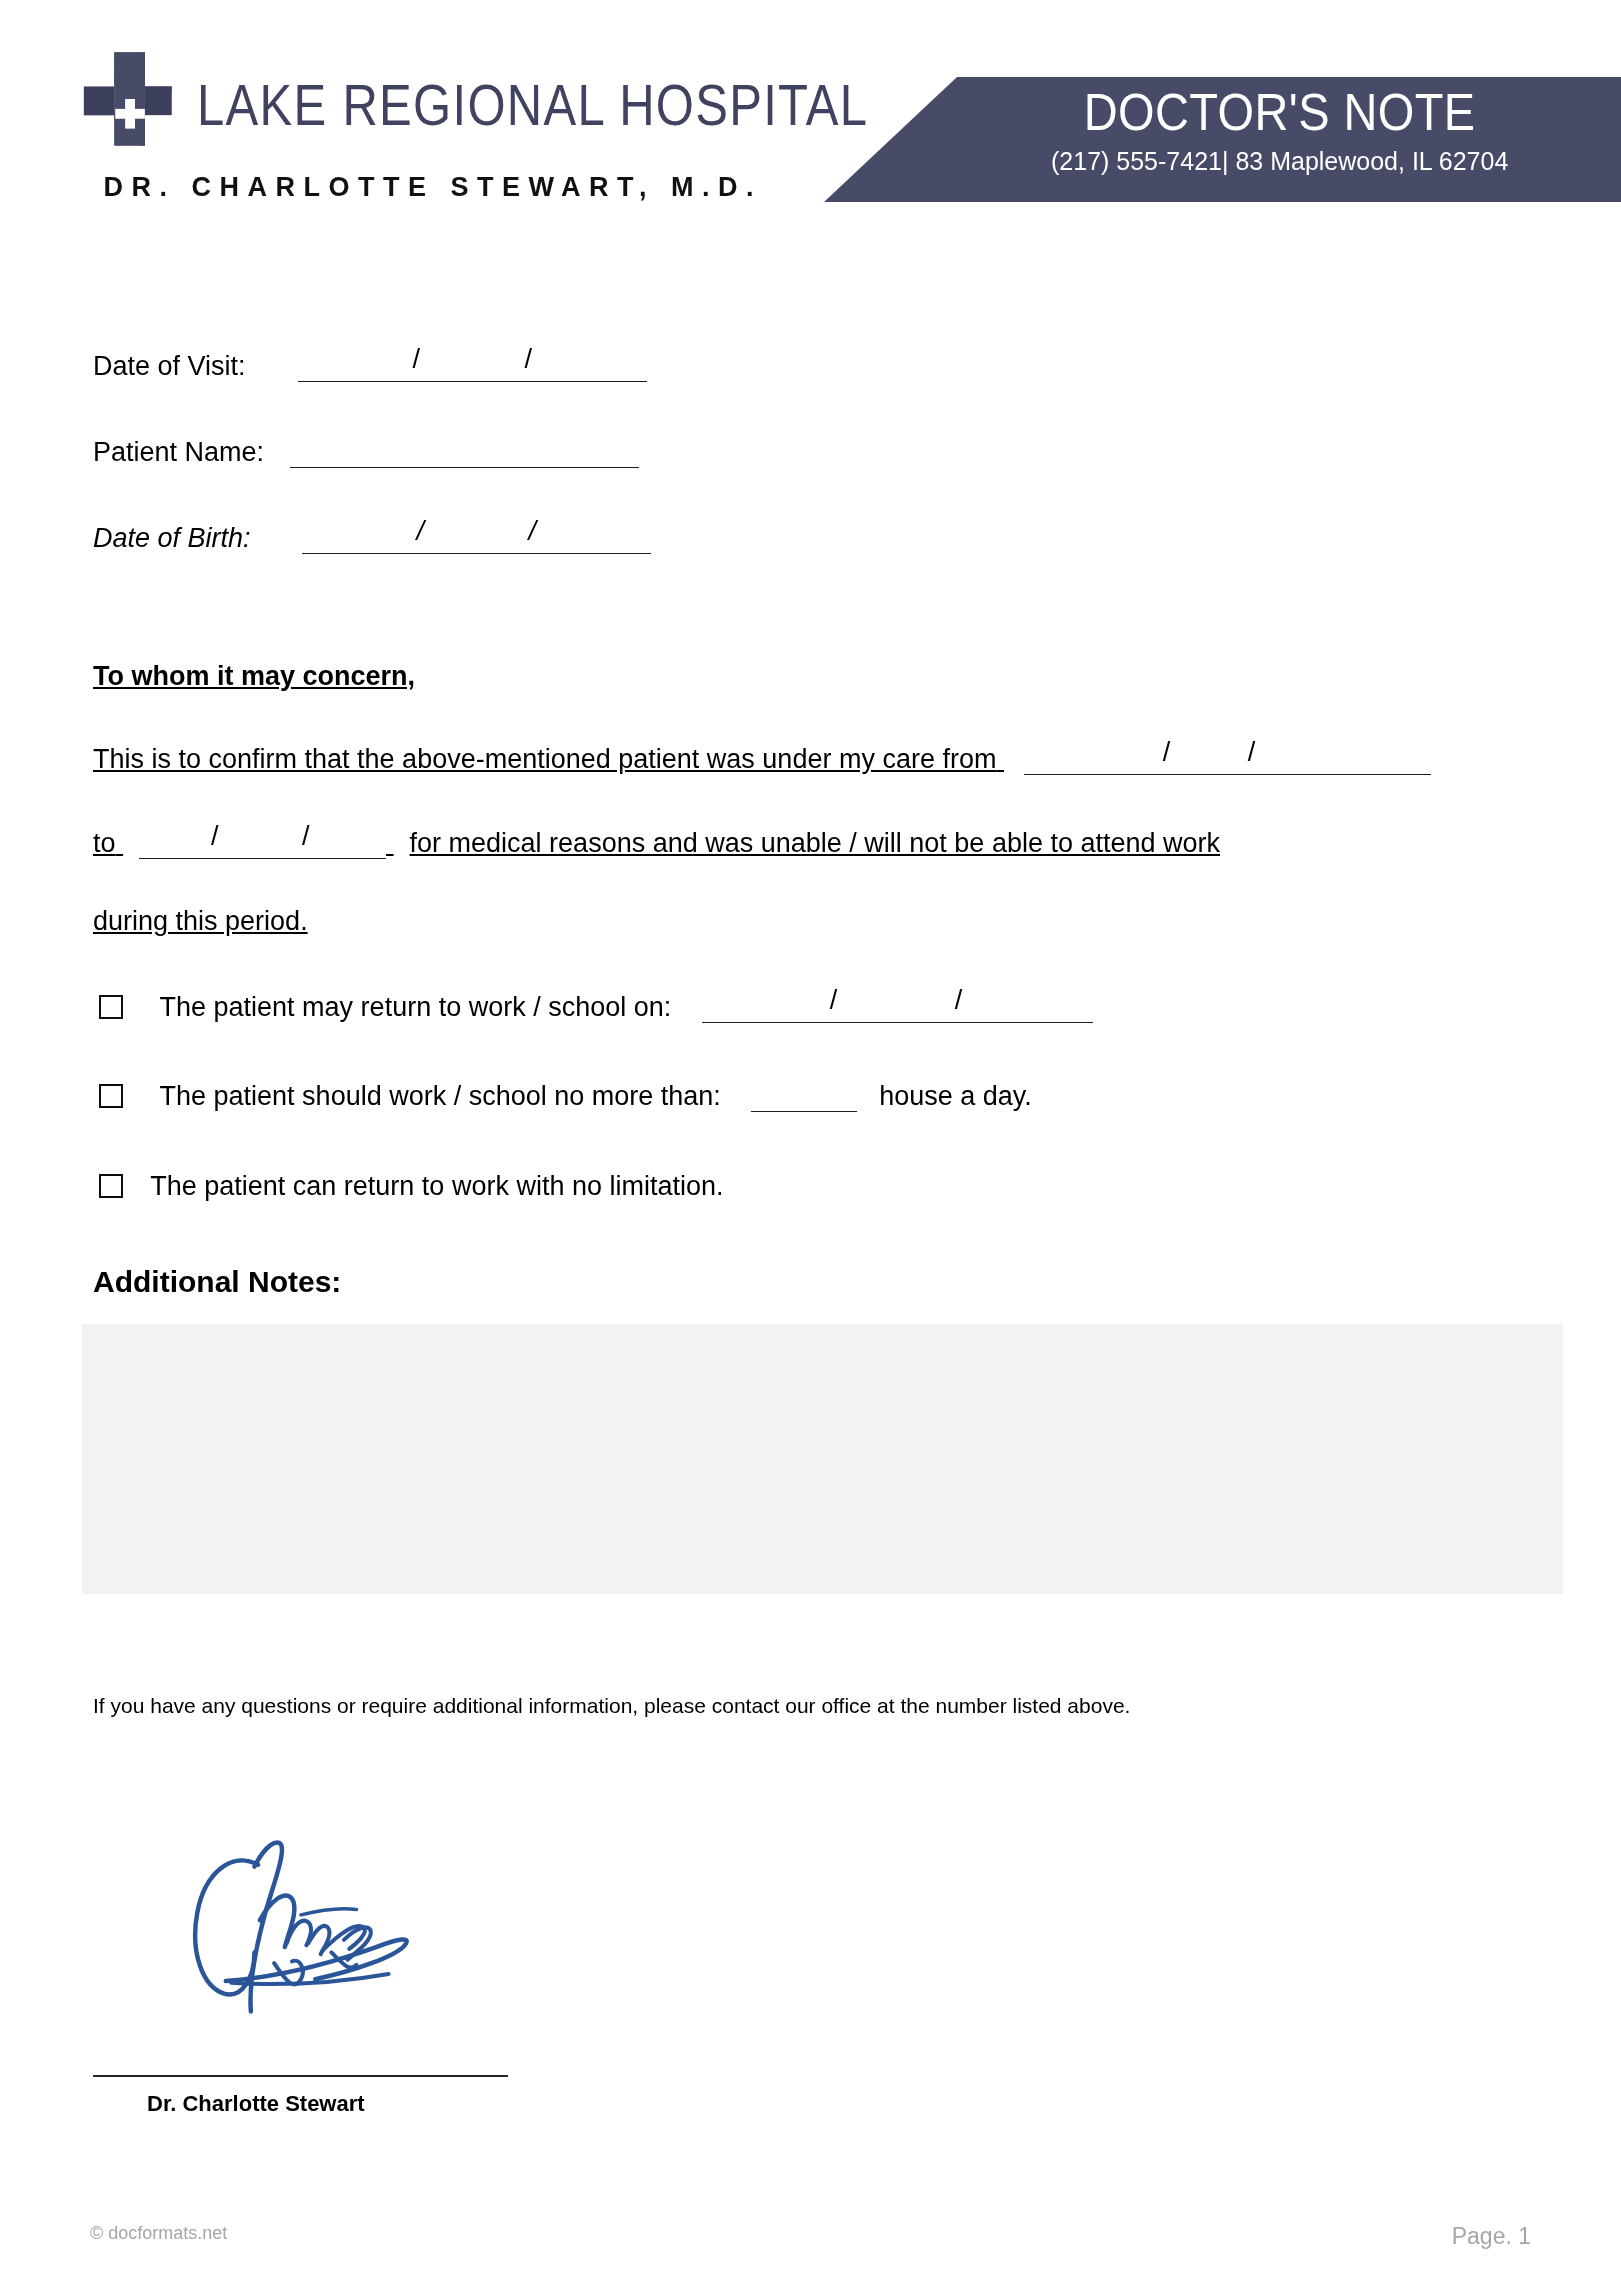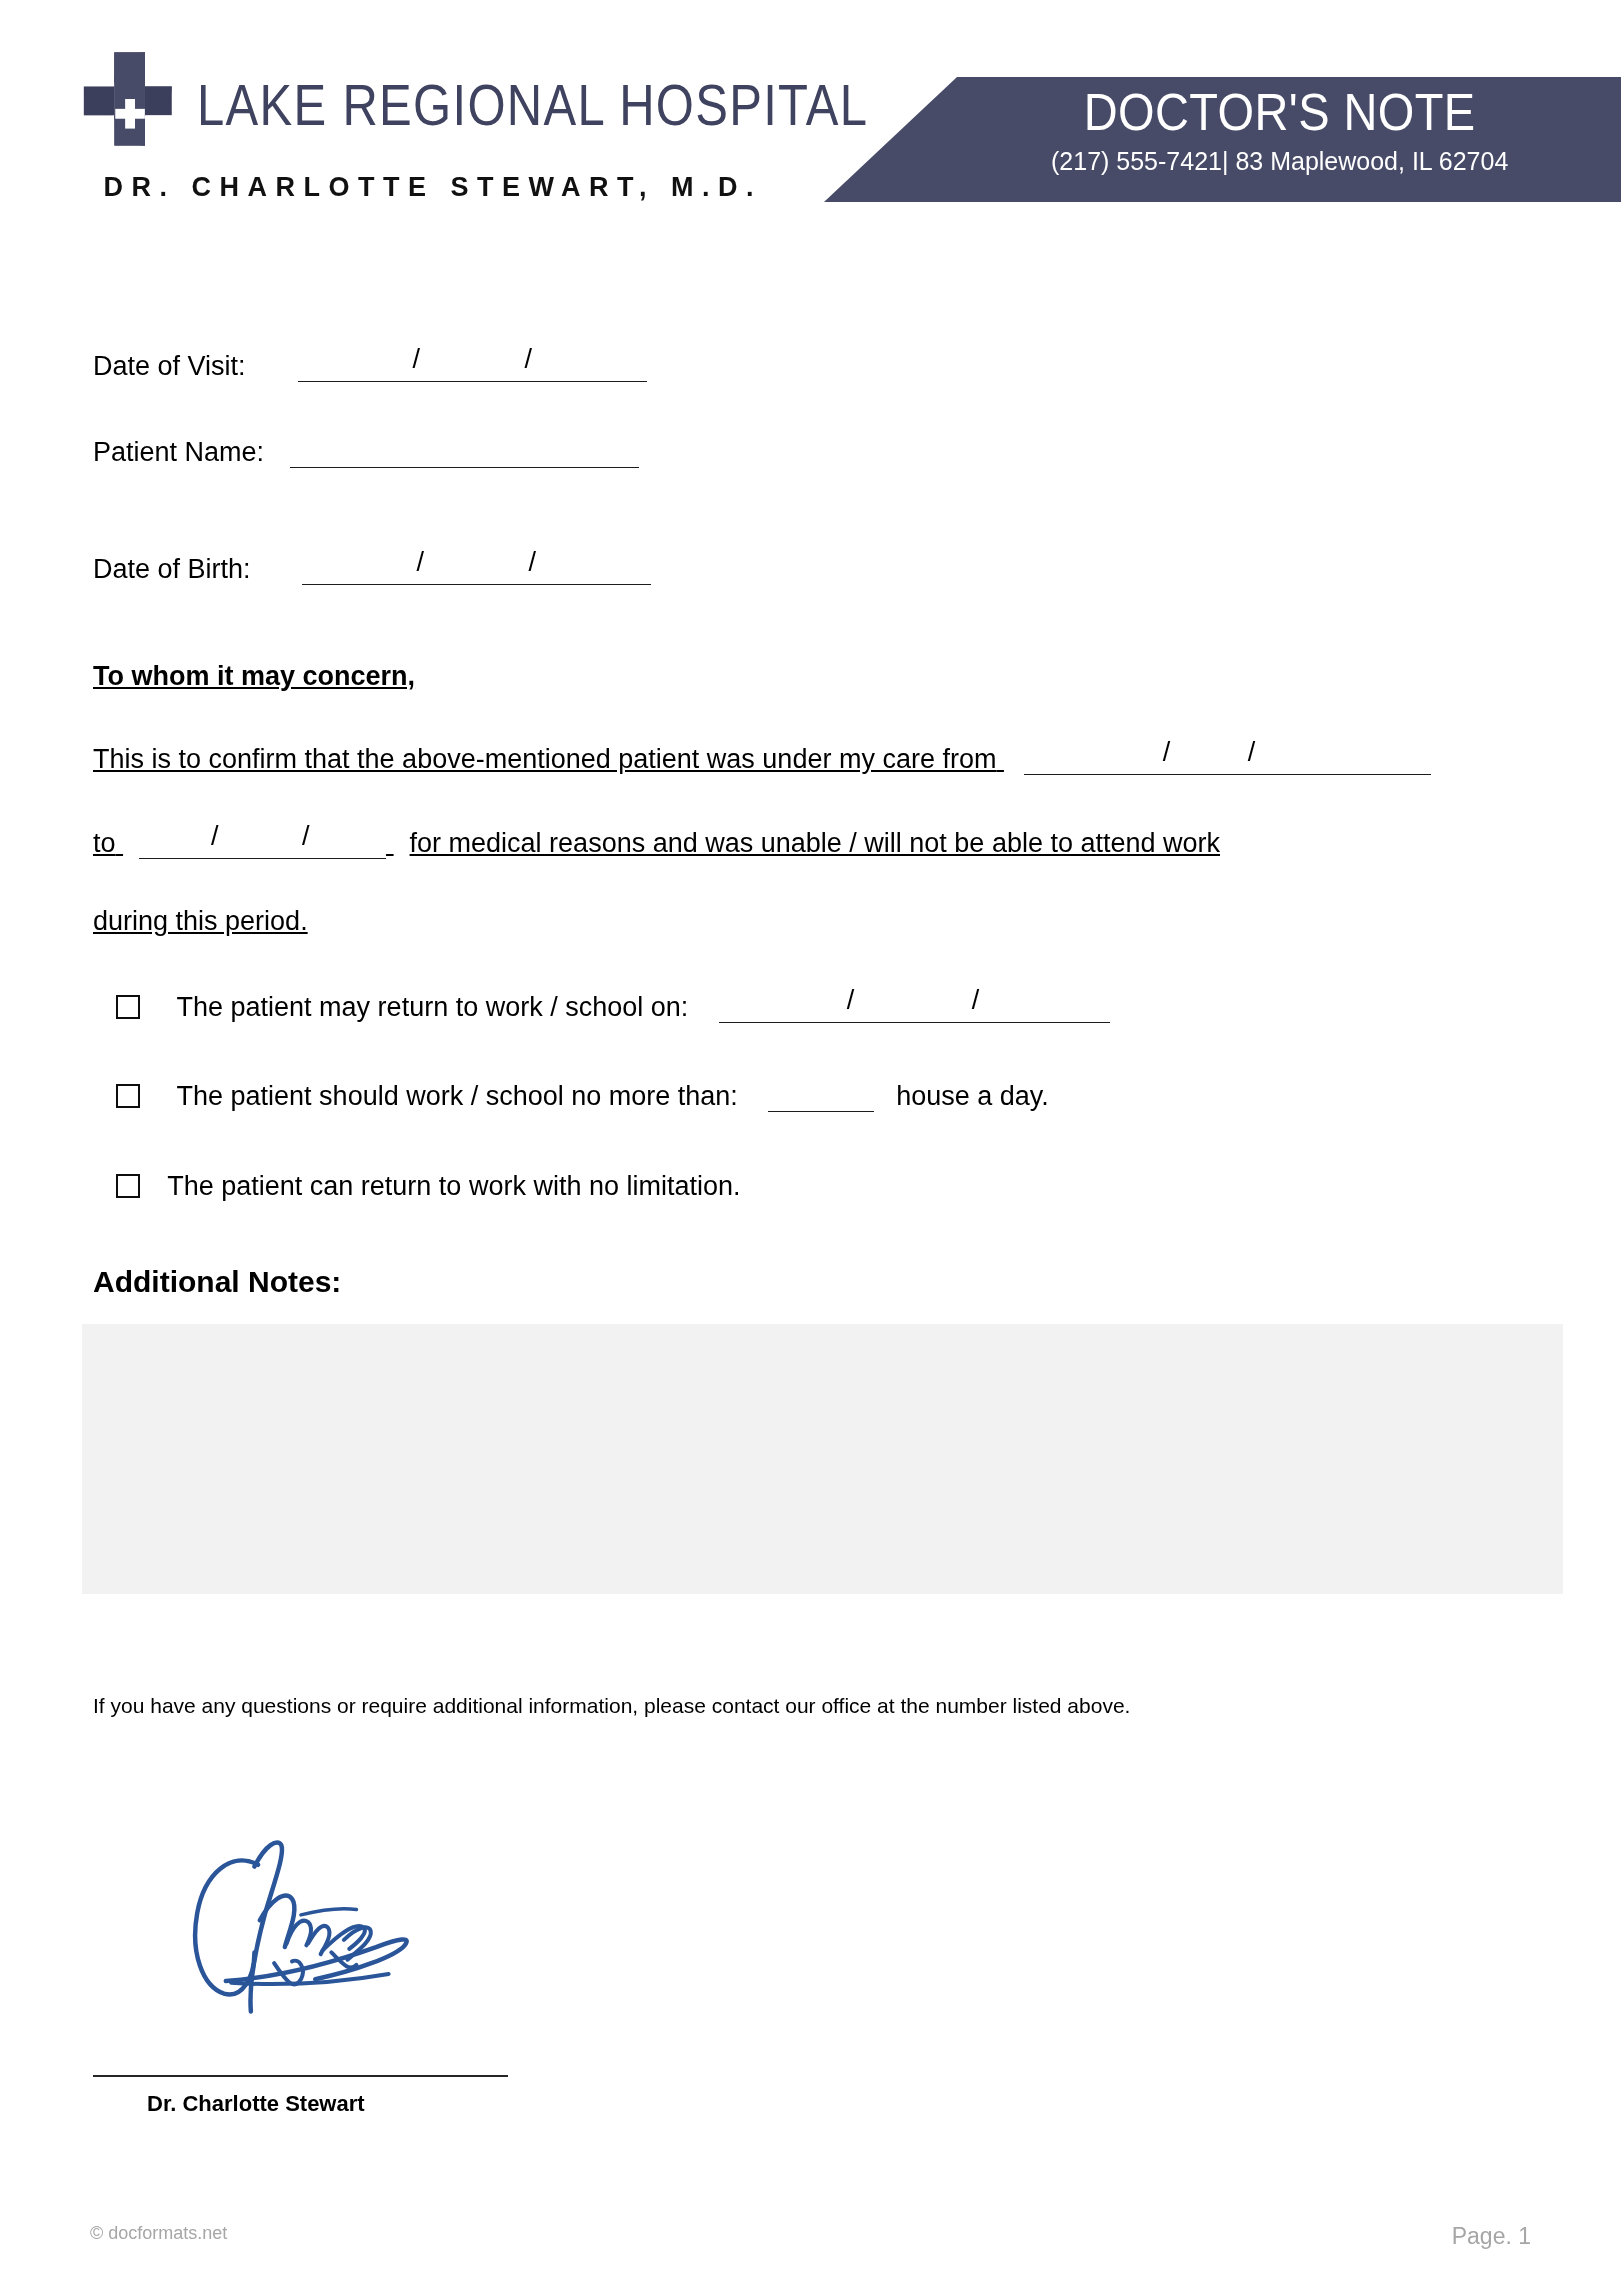--- a/index.html
+++ b/index.html
@@ -132,21 +132,20 @@
     text-decoration: underline;
   }
   .bold { font-weight: bold; }
 
   
   .check-row {
     position: absolute;
     left: 99px;
     white-space: nowrap;
     font-size: 27px;
-    margin-left: 17px;
   }
   .checkbox {
     display: inline-block;
     width: 24px;
     height: 24px;
     border: 2.7px solid #0d0d0d;
     background: #ffffff;
     vertical-align: -2.7px;
     box-sizing: border-box;
   }
@@ -274,21 +273,21 @@
       <span class="slash" style="left:115px;">/</span>
       <span class="slash" style="left:227px;">/</span>
     </span>
   </div>
 
   <div class="field-row" style="top:435px;">
     <span class="field-label">Patient Name:</span>
     <span class="blank" style="width:349px; margin-left:22.4px;"></span>
   </div>
 
-  <div class="field-row" style="top:552px;">
+  <div class="field-row" style="top:521px;font-style:italic;">
     <span class="field-label">Date of Birth:</span>
     <span class="blank" style="width:349px; margin-left:47px;">
       <span class="slash" style="left:115px;">/</span>
       <span class="slash" style="left:227px;">/</span>
     </span>
   </div>
 
   <div class="para bold" style="top:661px;">To whom it may concern,</div>
 
   <div class="para" style="top:742px;">

